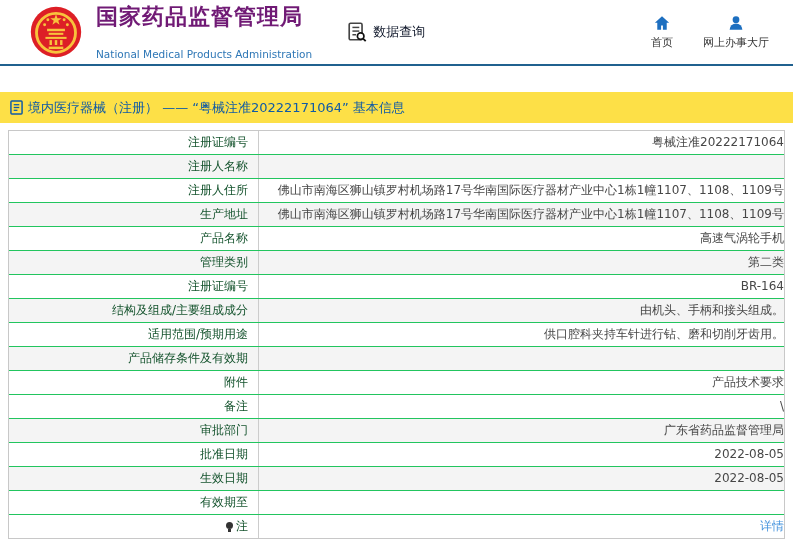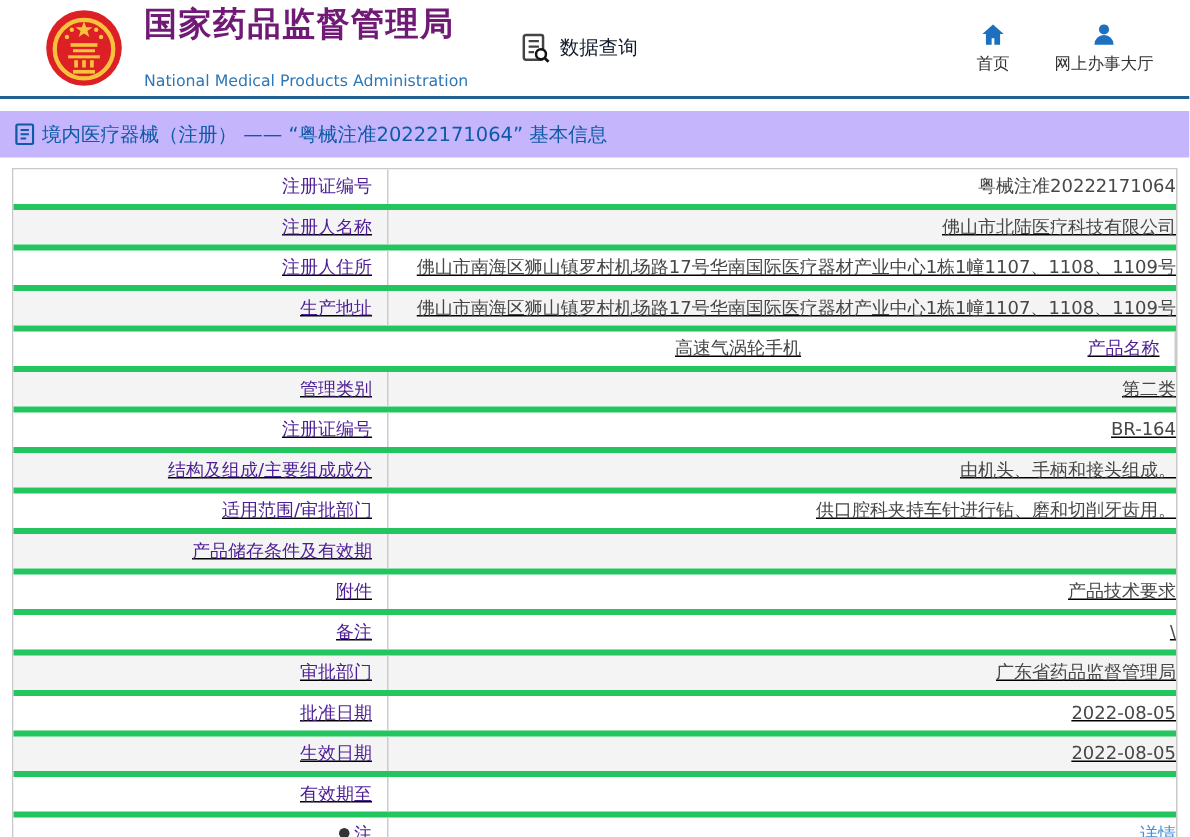--- a/index.html
+++ b/index.html
@@ -16,33 +16,33 @@
   .brand-sub { font-size: 10.5px; color: #2e77b6; margin-top: 18px; text-align: center; }
   .data-query { display: flex; align-items: center; margin-left: 34px; cursor: pointer; }
   .data-query svg { width: 22px; height: 22px; }
   .data-query-label { font-size: 13px; color: #0f172a; margin-left: 5px; }
   .header-nav { margin-left: auto; display: flex; gap: 30px; }
   .nav-item { display: flex; flex-direction: column; align-items: center; cursor: pointer; }
   .nav-item svg { width: 18px; height: 18px; }
   .nav-label { font-size: 11px; color: #333; margin-top: 3px; white-space: nowrap; }
 
   
-  .crumb-bar { margin-top: 8px; height: 31px; background: #c4b5fd;
+  .crumb-bar { margin-top: 26px; height: 31px; background: #fde047;
     display: flex; align-items: center; padding: 0 10px; }
   .crumb-bar svg { width: 13px; height: 15px; flex: 0 0 auto; }
   .crumb-text { font-size: 13px; color: #0f5aa6; margin-left: 5px; white-space: nowrap; }
 
   
   .info-table { margin: 7px 8px 0 8px; border: 1px solid #c8c8c8; background: #fff; }
   .trow { display: flex; min-height: 23px; background: #fff; }
   .trow.alt { background: #f4f4f4; }
-  .trow + .trow { border-top: 4px solid #22c55e; text-decoration: underline; }
+  .trow + .trow { border-top: 1px solid #22c55e; }
   .cell { font-size: 12px; line-height: 23px; white-space: nowrap; overflow: hidden; }
   .cell.lbl { width: 250px; flex: 0 0 auto; text-align: right; padding-right: 10px;
-    color: #4c1d95; border-right: 1px solid #ccc; }
+    color: #14532d; border-right: 1px solid #ccc; }
   .cell.val { flex: 1 1 auto; text-align: right; padding-left: 12px; color: #474747; }
   .link { color: #4493dd; cursor: pointer; }
   .bulb { display: inline-block; width: 7px; height: 7px; background: #333;
     border-radius: 50%; position: relative; margin-right: 3px; vertical-align: 1px; }
   .bulb::after { content: ''; position: absolute; left: 2px; top: 7px;
     width: 3px; height: 3px; background: #333; }
 </style>
 </head>
 <body>
 
@@ -109,48 +109,47 @@
   <span class="crumb-text">境内医疗器械（注册） —— “粤械注准20222171064” 基本信息</span>
 </div>
 
 <div class="info-table">
     <div class="trow">
       <div class="cell lbl">注册证编号</div>
       <div class="cell val">粤械注准20222171064</div>
     </div>
     <div class="trow alt">
       <div class="cell lbl">注册人名称</div>
-      <div class="cell val">佛山市北陆医疗科技有限公司</div>
     </div>
     <div class="trow">
       <div class="cell lbl">注册人住所</div>
       <div class="cell val">佛山市南海区狮山镇罗村机场路17号华南国际医疗器材产业中心1栋1幢1107、1108、1109号</div>
     </div>
     <div class="trow alt">
       <div class="cell lbl">生产地址</div>
       <div class="cell val">佛山市南海区狮山镇罗村机场路17号华南国际医疗器材产业中心1栋1幢1107、1108、1109号</div>
     </div>
     <div class="trow">
+      <div class="cell lbl">产品名称</div>
       <div class="cell val">高速气涡轮手机</div>
-      <div class="cell lbl">产品名称</div>
     </div>
     <div class="trow alt">
       <div class="cell lbl">管理类别</div>
       <div class="cell val">第二类</div>
     </div>
     <div class="trow">
       <div class="cell lbl">注册证编号</div>
       <div class="cell val">BR-164</div>
     </div>
     <div class="trow alt">
       <div class="cell lbl">结构及组成/主要组成成分</div>
       <div class="cell val">由机头、手柄和接头组成。</div>
     </div>
     <div class="trow">
-      <div class="cell lbl">适用范围/审批部门</div>
+      <div class="cell lbl">适用范围/预期用途</div>
       <div class="cell val">供口腔科夹持车针进行钻、磨和切削牙齿用。</div>
     </div>
     <div class="trow alt">
       <div class="cell lbl">产品储存条件及有效期</div>
       <div class="cell val"></div>
     </div>
     <div class="trow">
       <div class="cell lbl">附件</div>
       <div class="cell val">产品技术要求</div>
     </div>

